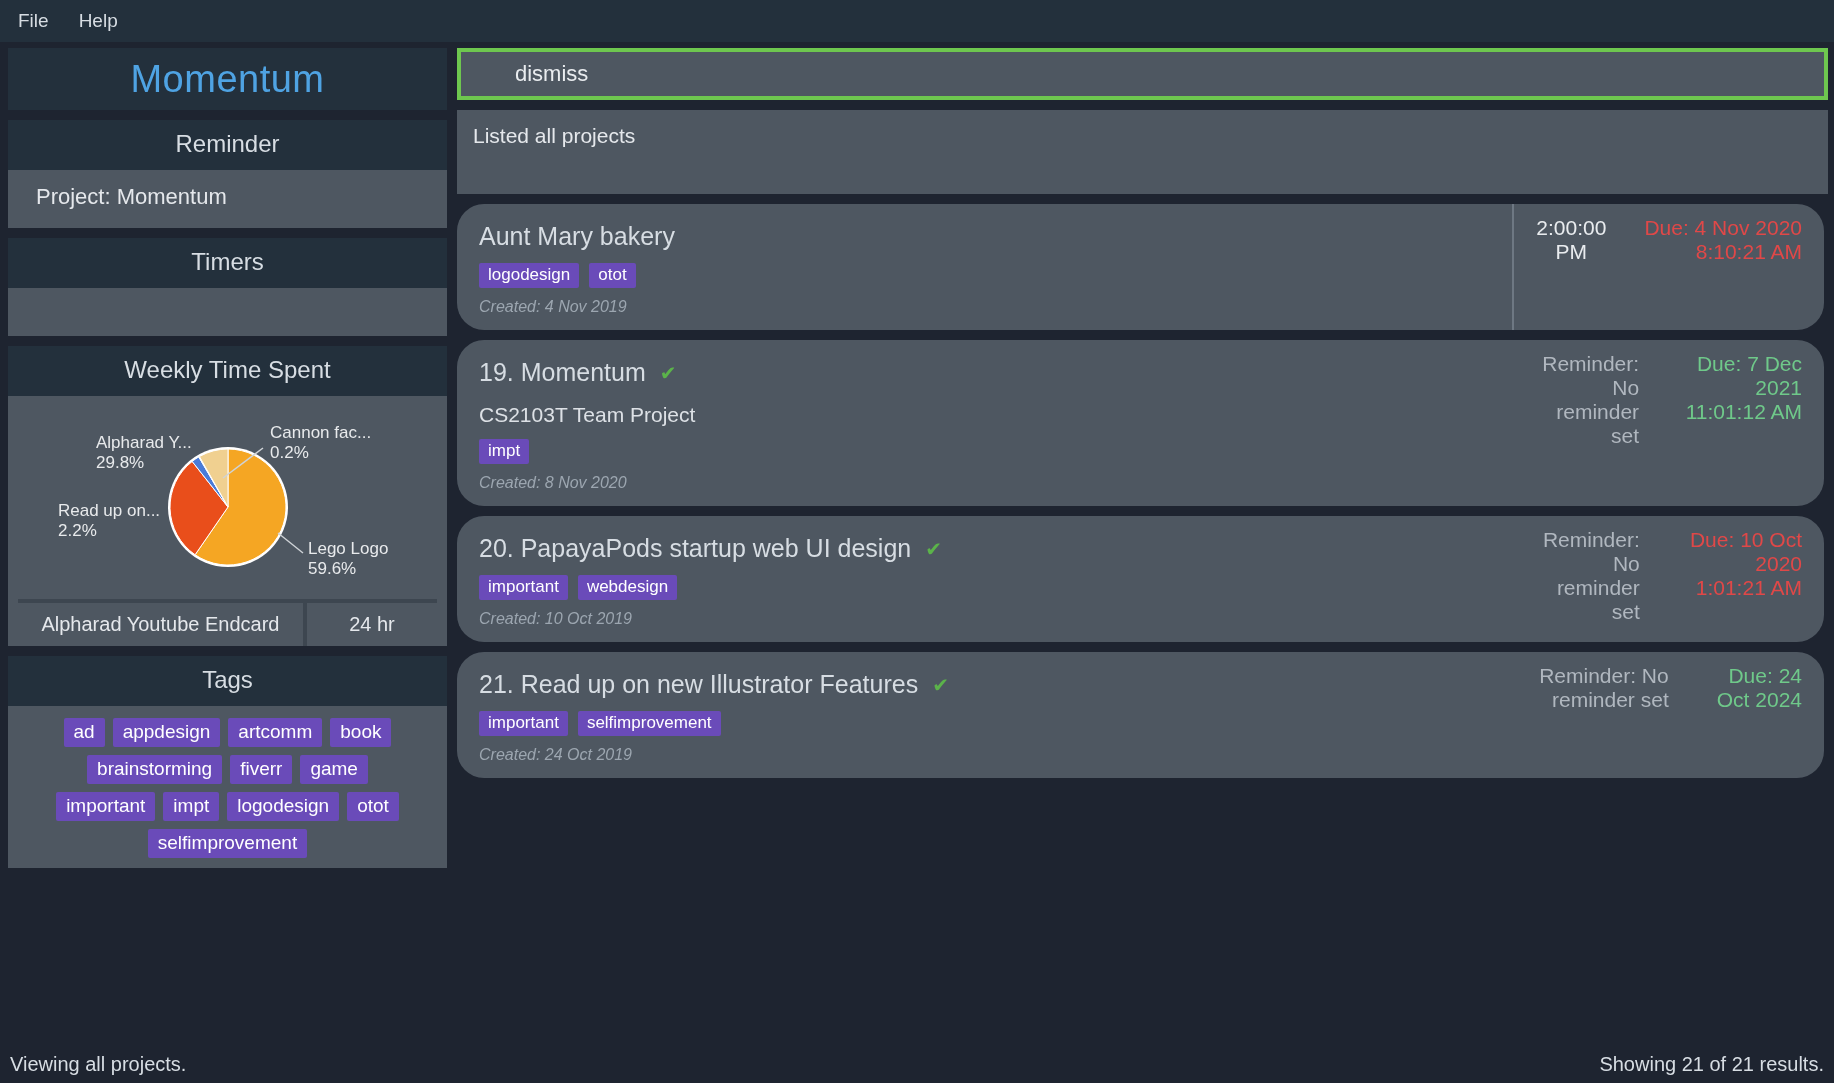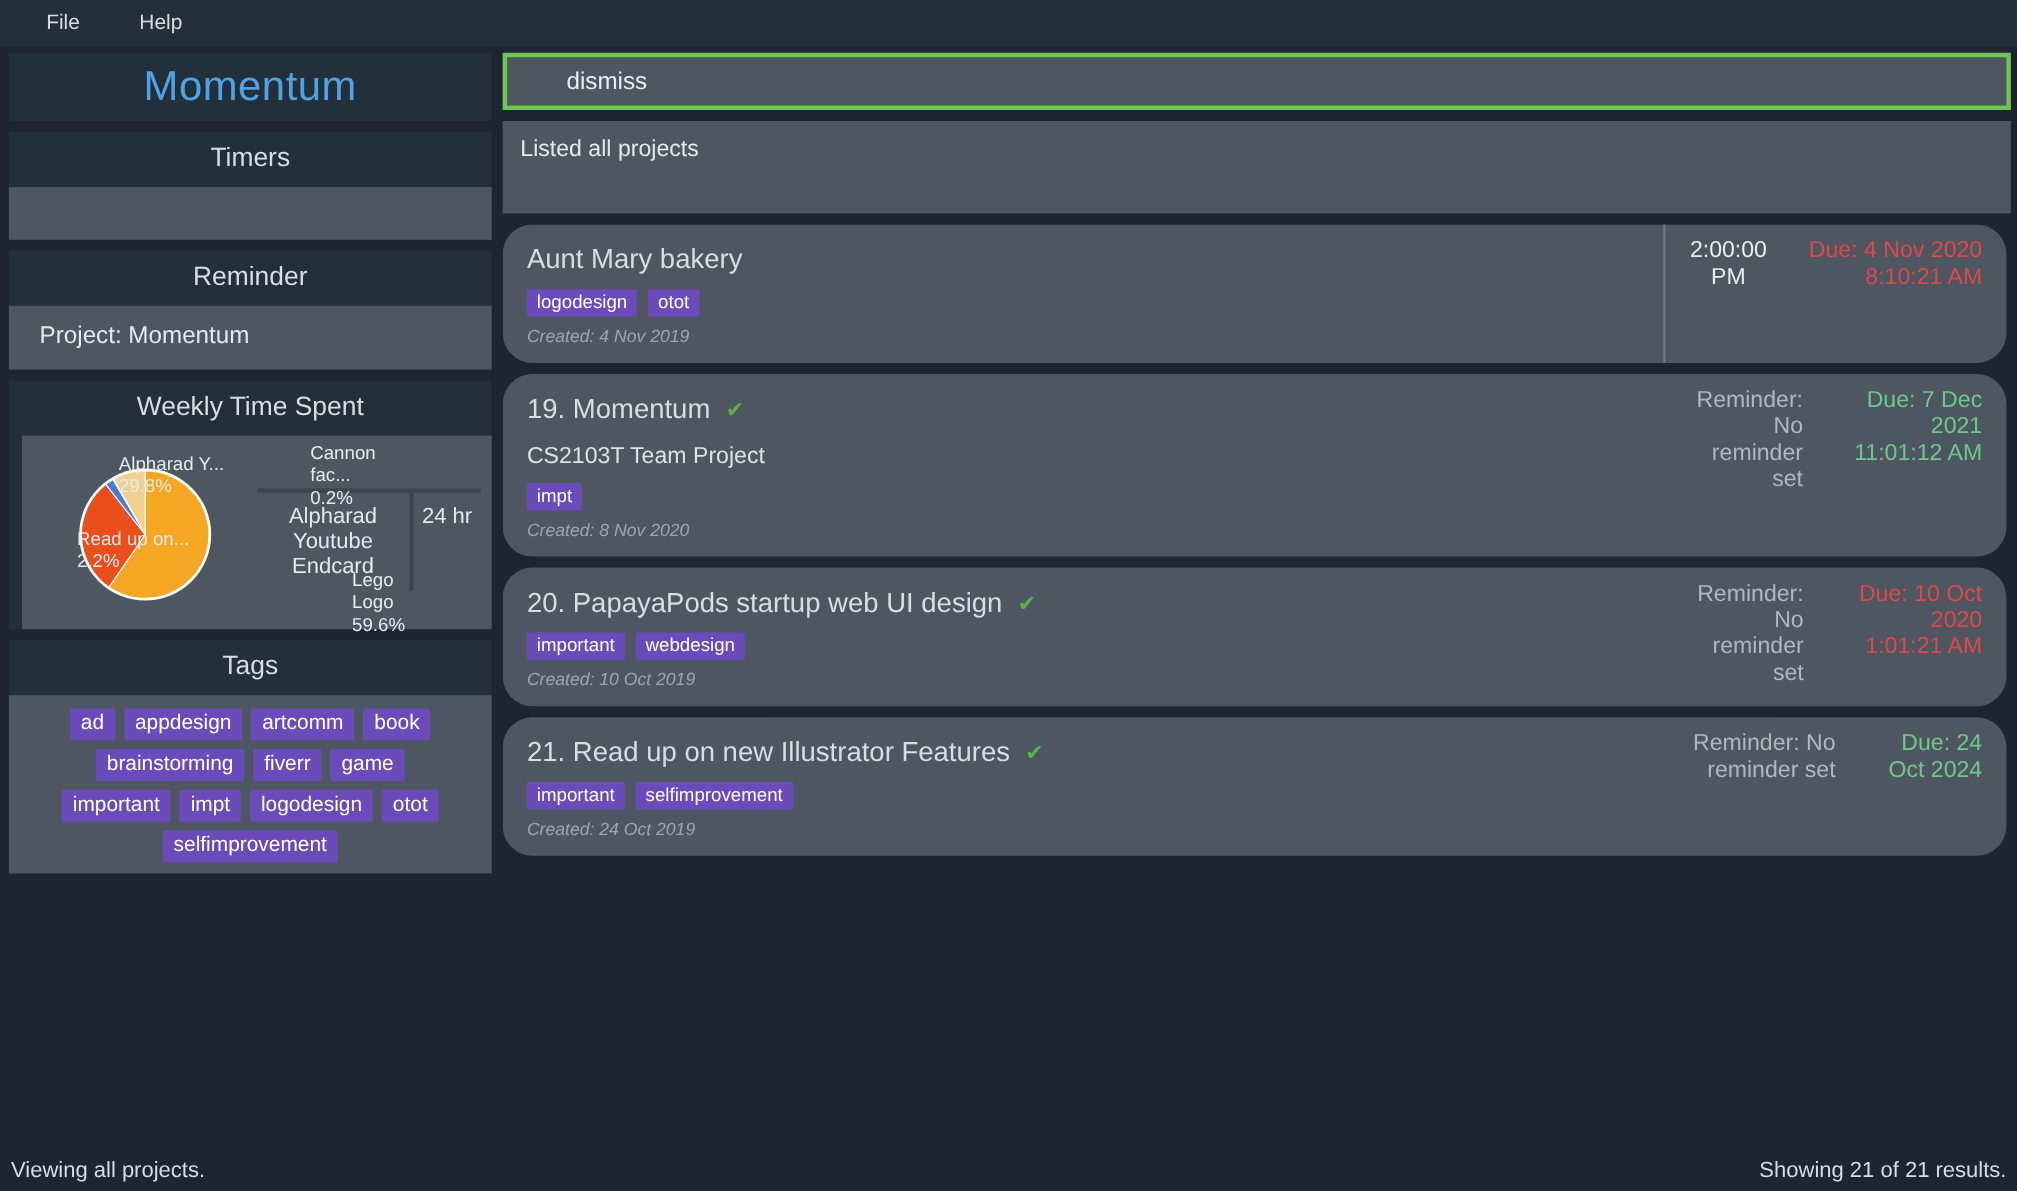--- a/index.html
+++ b/index.html
@@ -14,21 +14,21 @@
   .menubar {
     height: 42px;
     background: #23303c;
     display: flex;
     align-items: center;
     padding: 0 18px;
     gap: 30px;
     font-size: 19px;
     color: #d7dde3;
   }
-  .menubar span { cursor: default; margin-left: 24px; }
+  .menubar span { cursor: default; }
   .main {
     display: flex;
     height: calc(100% - 42px - 38px);
   }
   .sidebar {
     width: 455px;
     display: flex;
     flex-direction: column;
     gap: 10px;
     padding: 6px 8px 6px 8px;
@@ -56,22 +56,22 @@
   .panel-body {
     background:#4e5761;
     color:#e5e8ec;
   }
   .reminder-body {
     padding: 14px 20px 18px 28px;
     font-size: 22px;
   }
   .timers-body { height: 48px; }
   .wts-body {
-    padding: 6px 10px 0 10px;
-    display:flex; flex-direction:row; align-items:center;margin-left:12px;
+    padding: 27px 10px 0 10px;
+    display:flex; flex-direction:column; align-items:center;
   }
   .pie-wrap {
     position:relative;
     width: 100%;
     height: 170px;
     display:flex; justify-content:center;
   }
   .pie-label { position:absolute; font-size:17px; color:#e8eaec; line-height:1.2; }
   .wts-row {
     display:flex;
@@ -194,27 +194,27 @@
 <div class="menubar">
   <span>File</span>
   <span>Help</span>
 </div>
 
 <div class="main">
   <div class="sidebar">
     <div class="app-title">Momentum</div>
 
     <div class="panel">
+      <div class="panel-header">Reminder</div>
+      <div class="panel-body reminder-body">Project: Momentum</div>
+    </div>
+
+    <div class="panel">
       <div class="panel-header">Timers</div>
       <div class="panel-body timers-body"></div>
-    </div>
-
-    <div class="panel">
-      <div class="panel-header">Reminder</div>
-      <div class="panel-body reminder-body">Project: Momentum</div>
     </div>
 
     <div class="panel">
       <div class="panel-header">Weekly Time Spent</div>
       <div class="panel-body wts-body">
         <div class="pie-wrap">
           <svg id="pie-svg" width="140" height="140" viewBox="-70 -70 140 140" style="margin-top:14px;">
             <circle r="60" fill="#fff"></circle>
           <path d="M0 0 L3.5514757175273244e-15 -58 A58 58 0 1 1 -32.90159904935189 47.764890662448785 Z" fill="#f5a623" stroke="#fff" stroke-width="1"></path>
               <path d="M0 0 L-32.90159904935189 47.764890662448785 A58 58 0 0 1 -35.835857559239415 -45.60472906392388 Z" fill="#e94e1b" stroke="#fff" stroke-width="1"></path>

